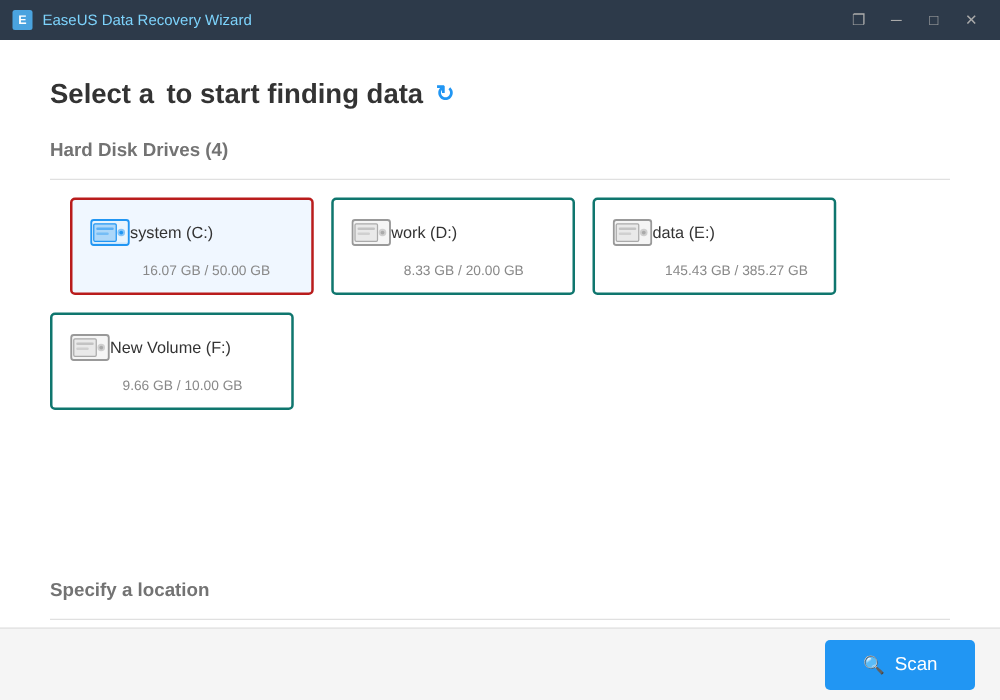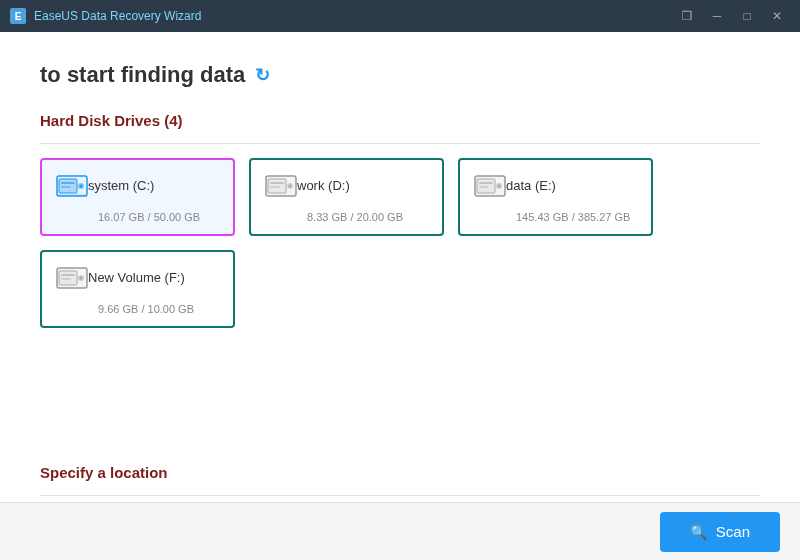--- a/index.html
+++ b/index.html
@@ -84,21 +84,21 @@
 
     .refresh-icon {
       color: #2196f3;
       font-size: 18px;
       cursor: pointer;
     }
 
     
     .section-title {
       font-size: 15px;
-      color: #7f1d1d;
+      color: #737373;
       font-weight: 600;
       margin-bottom: 14px;
     }
 
     .section-divider {
       border: none;
       border-top: 1px solid #e0e0e0;
       margin-bottom: 14px;
     }
 
@@ -118,22 +118,23 @@
       padding: 12px 14px;
       display: flex;
       flex-direction: column;
       justify-content: center;
       cursor: pointer;
       background: #ffffff;
       position: relative;
     }
 
     .drive-card.selected {
-      border: 2px solid #d946ef;
+      border: 2px solid #b91c1c;
       background: #f0f7ff;
+      margin-left: 16px;
     }
 
     .drive-card-header {
       display: flex;
       align-items: center;
       margin-bottom: 8px;
     }
 
     .drive-name {
       font-size: 13px;
@@ -238,20 +239,21 @@
     <button class="title-bar-btn">❐</button>
     <button class="title-bar-btn">─</button>
     <button class="title-bar-btn">□</button>
     <button class="title-bar-btn close">✕</button>
   </div>
 </div>
 
 <div class="main-content">
 
   <h1 class="page-title">
+    <span>Select a </span>
       <span> to start finding data</span>
     <span class="refresh-icon">↻</span>
   </h1>
 
   <div class="section-title">Hard Disk Drives (4)</div>
   <hr class="section-divider">
 
   <div class="drive-grid">
 
     <div class="drive-card selected">

